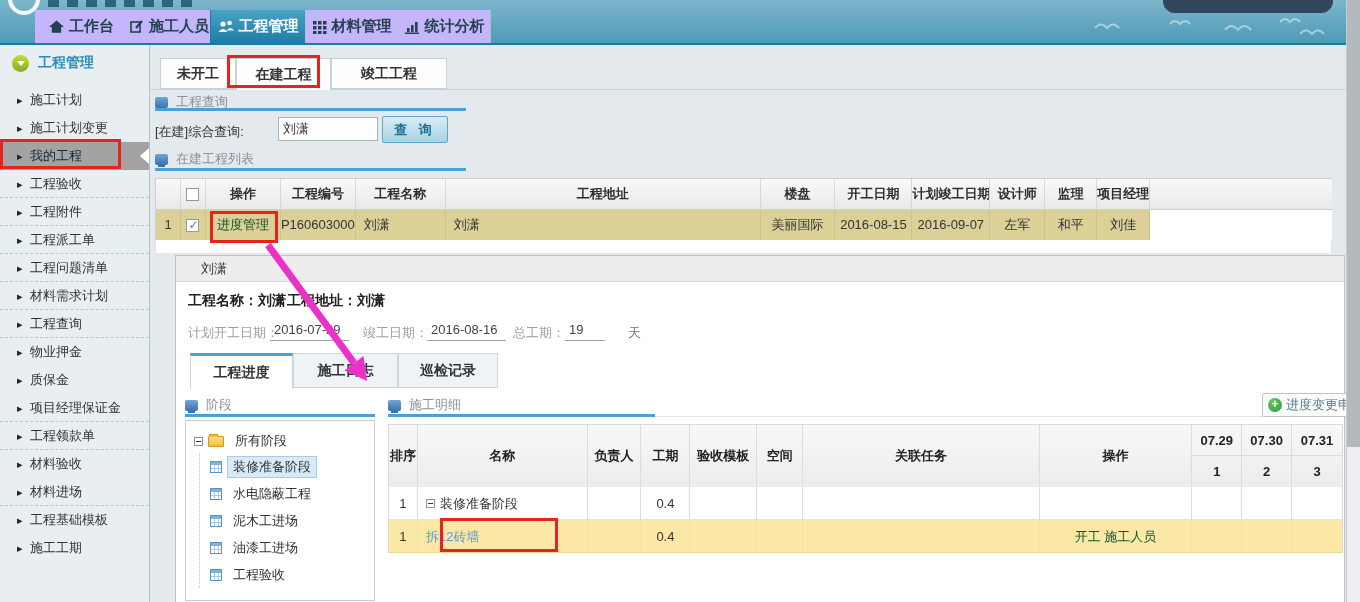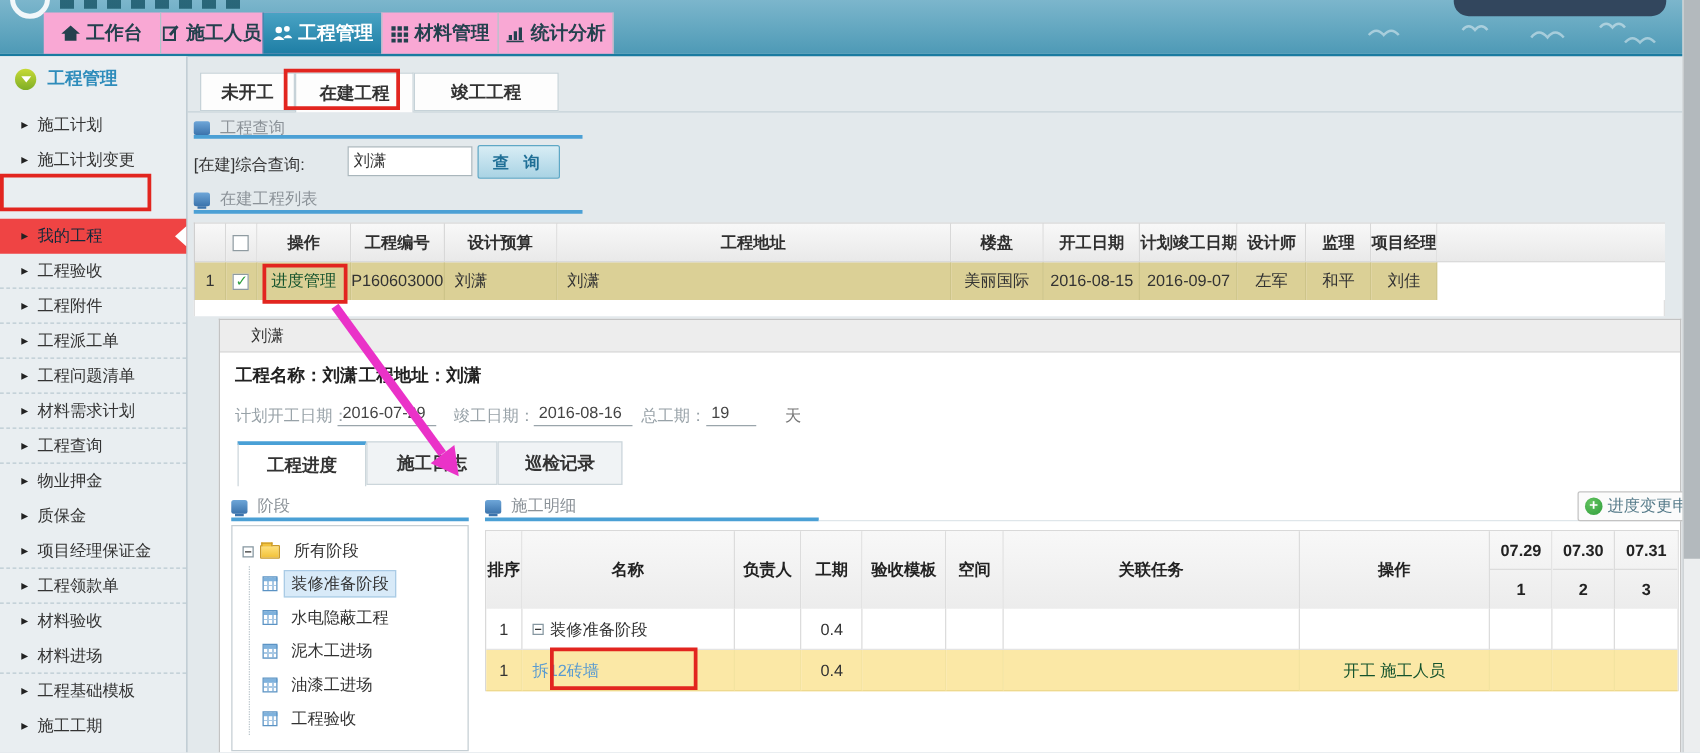--- a/index.html
+++ b/index.html
@@ -11,40 +11,40 @@
   
   .banner { left:0; top:0; width:1360px; height:45px;
             background:linear-gradient(#7cb6cc,#4e9ab6); border-bottom:2px solid #1a7ba0; }
   .logo-circle { left:8px; top:-17px; width:32px; height:32px; border:4px solid #fff; border-radius:50%; opacity:.9; }
   .logo-frag { left:48px; top:0; width:150px; height:7px; opacity:.75;
                background:repeating-linear-gradient(90deg,#0e4c5e 0 11px,transparent 11px 19px); }
   .userbox { left:1163px; top:-14px; width:170px; height:27px; background:#32465d; border-radius:12px; }
   .birds { left:1075px; top:10px; }
 
   
-  .topnav { left:35px; top:10px; height:33px; display:flex; background:#f9a8d4; border-right:1px solid #aebfc7; }
+  .topnav { left:35px; top:10px; height:33px; display:flex; background:#c4b5fd; border-right:1px solid #aebfc7; }
   .ntab { display:flex; align-items:center; justify-content:center; gap:5px;
           font-size:15px; font-weight:bold; color:#24414e; border-left:1px solid #b2c3cb; }
   .ntab:first-child { border-left:none; }
   .ntab.active { background:linear-gradient(#49a3c4,#1e7ea5); color:#fff; border-left-color:#1e7ea5; }
   .ntab svg { flex:none; }
   .nt1{width:93px}.nt2{width:82px}.nt3{width:95px}.nt4{width:93px}.nt5{width:92px}
 
   
   .sidebar { left:0; top:45px; width:150px; height:557px; background:#e9eef1; border-right:1px solid #b5c4cb; }
   .sb-header { position:absolute; left:12px; top:9px; display:flex; align-items:center; gap:9px; }
   .sb-badge { width:17px; height:17px; border-radius:50%; background:linear-gradient(#c7da37,#7fae26);
               display:flex; align-items:center; justify-content:center; }
   .sb-badge::before { content:''; border:4px solid transparent; border-top:5px solid #fff; margin-top:4px; }
   .sb-title { font-size:14px; font-weight:bold; color:#2e8cbb; }
   .sb-list { position:absolute; left:0; top:41px; width:149px; }
   .sb-item { position:relative; height:28px; line-height:28px; padding-left:30px; color:#333; cursor:pointer; }
   .sb-item::before { content:'▸'; position:absolute; left:17px; color:#222; font-size:11px; }
   .sb-item.sep { border-bottom:1px dashed #b9c9d1; }
-  .sb-item.selected { background:#ef4444; color:#13293a;margin-top:33px; }
+  .sb-item.selected { background:#a3a3a3; color:#13293a; }
   .sb-item.selected::after { content:''; position:absolute; right:0; top:6px;
           border:8px solid transparent; border-right:9px solid #fff; }
 
   
   .mline { left:150px; top:89px; width:1196px; height:1px; background:#c6d2d8; }
   .mtab { top:58px; height:31px; background:#fdfdfd; border:1px solid #c6d2d8;
           display:flex; align-items:center; justify-content:center; font-weight:bold; font-size:14px; color:#333; z-index:2; }
   .mtab.active { height:32px; border-bottom:none; }
 
   
@@ -250,21 +250,21 @@
   <span>在建工程列表</span>
 </div>
 <div class="abs blue-bar" style="left:155px;top:168px;width:311px;"></div>
 
 <div class="abs ltable">
   <div class="lt-row lt-head">
     <div class="lt-cell lc0"></div>
     <div class="lt-cell lc1"><span class="cb"></span></div>
     <div class="lt-cell lc2">操作</div>
     <div class="lt-cell lc3">工程编号</div>
-    <div class="lt-cell lc4">设计预算</div>
+    <div class="lt-cell lc4">工程名称</div>
     <div class="lt-cell lc5">工程地址</div>
     <div class="lt-cell lc6">楼盘</div>
     <div class="lt-cell lc7">开工日期</div>
     <div class="lt-cell lc8">计划竣工日期</div>
     <div class="lt-cell lc9">设计师</div>
     <div class="lt-cell lc10">监理</div>
     <div class="lt-cell lc11">项目经理</div>
     <div class="lt-cell lc12"></div>
   </div>
   <div class="lt-row lt-data">

